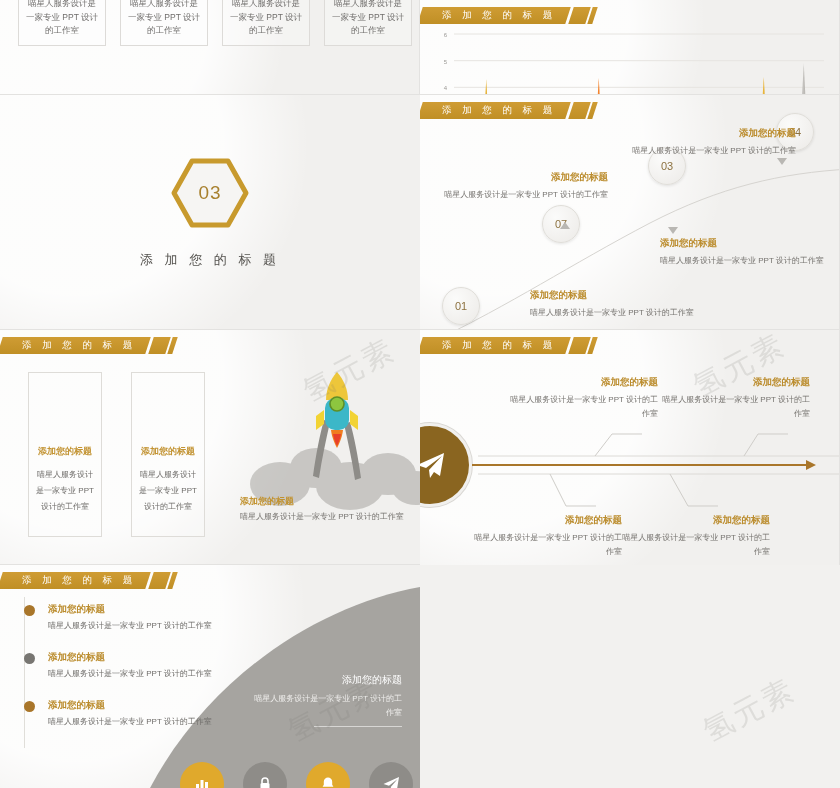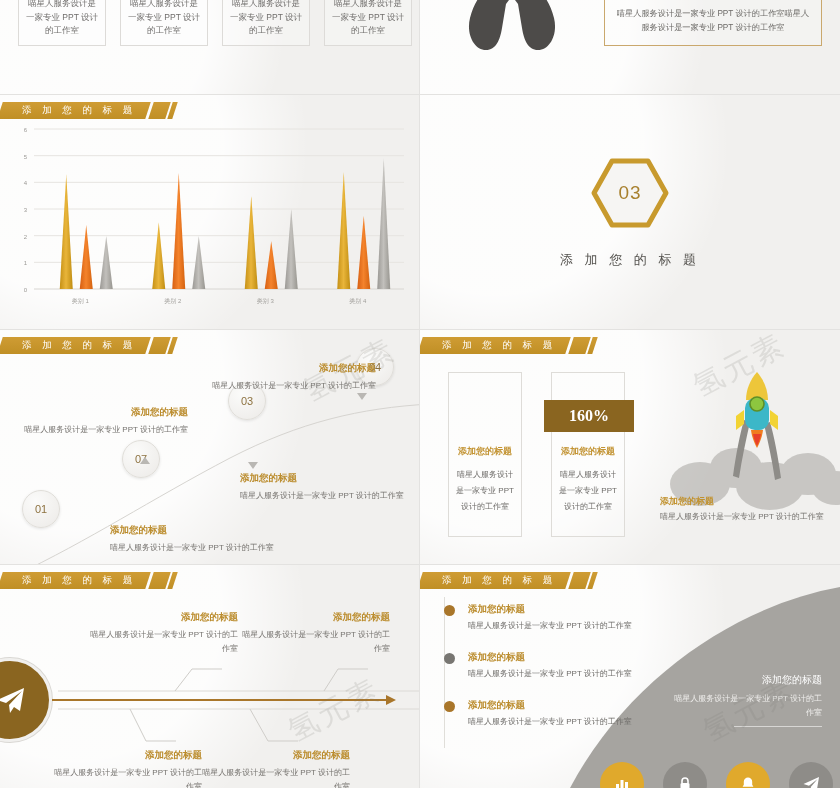--- a/index.html
+++ b/index.html
@@ -178,32 +178,20 @@
         </div>
       <div class="card">
           <p>喵星人服务设计是一家专业 PPT 设计的工作室</p>
         </div>
       <div class="card">
           <p>喵星人服务设计是一家专业 PPT 设计的工作室</p>
         </div>
     </div>
   </section>
 
-  <section class="slide col2 row1">
-    <div class="figure">
-      <svg width="120" height="110" viewBox="0 0 120 110">
-        <circle cx="60" cy="18" r="15" fill="#4d4b49"></circle>
-        <path d="M60 36 C38 36 24 48 18 72 C14 88 22 104 34 104 C44 104 48 94 50 82 L54 58 L60 50 L66 58 L70 82 C72 94 76 104 86 104 C98 104 106 88 102 72 C96 48 82 36 60 36 Z" fill="#4d4b49"></path>
-      </svg>
-    </div>
-    <div class="note">
-
-      <p>喵星人服务设计是一家专业 PPT 设计的工作室喵星人服务设计是一家专业 PPT 设计的工作室</p>
-    </div>
-  </section>
 
   <section class="slide row2">
     <div class="banner">
       <div class="bar">
           <span>添 加 您 的 标 题</span>
         </div>
       <div class="slash"></div>
       <div class="slash2"></div>
     </div>
     <div class="chart-wrap">
@@ -285,21 +273,21 @@
           <span>添 加 您 的 标 题</span>
         </div>
       <div class="slash"></div>
       <div class="slash2"></div>
     </div>
     <div class="tl">
       <svg width="420" height="235" style="position:absolute;inset:0;">
         <path d="M14 246 C 90 210, 150 170, 230 128 C 300 92, 360 78, 430 74" fill="none" stroke="#d6d4d0" stroke-width="1"></path>
       </svg>
 
-      <div class="tl-node" style="left: 22px; top: 160px;">
+      <div class="tl-node" style="left: 22px; top: 192px;">
           <span>01</span>
         </div>
       <div class="tl-node" style="left: 122px; top: 110px;">
           <span>07</span>
         </div>
       <div class="tl-node" style="left: 228px; top: 52px;">
           <span>03</span>
         </div>
       <div class="tl-node" style="left: 356px; top: 18px;">
           <span>04</span>
@@ -335,21 +323,20 @@
         </div>
       <div class="slash"></div>
       <div class="slash2"></div>
     </div>
 
     <div class="pc" style="left:28px;top:42px;">
       <h4>添加您的标题</h4>
       <p>喵星人服务设计是一家专业 PPT 设计的工作室</p>
     </div>
     <div class="pc" style="left:131px;top:42px;">
-      <div class="bar">160%</div>
       <h4>添加您的标题</h4>
       <p>喵星人服务设计是一家专业 PPT 设计的工作室</p>
     </div>
 
     <svg width="220" height="160" style="position:absolute;left:220px;top:28px;">
       <g opacity=".52" fill="#a3a19d">
         <ellipse cx="60" cy="126" rx="30" ry="22"></ellipse>
         <ellipse cx="96" cy="110" rx="26" ry="20"></ellipse>
         <ellipse cx="130" cy="128" rx="34" ry="24"></ellipse>
         <ellipse cx="168" cy="116" rx="28" ry="21"></ellipse>

